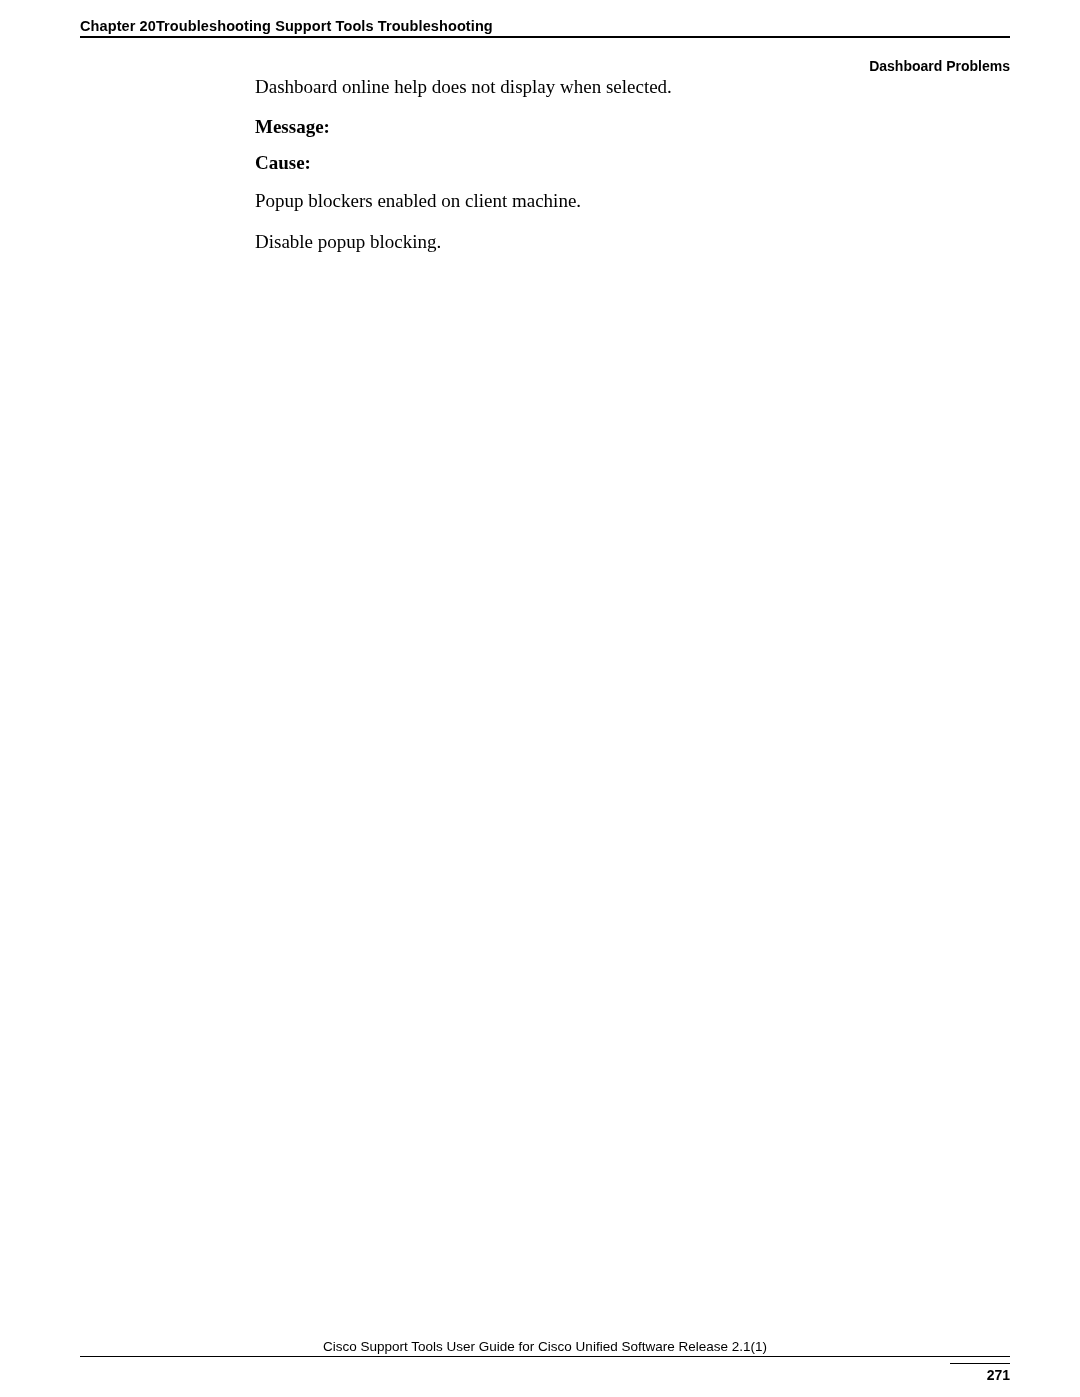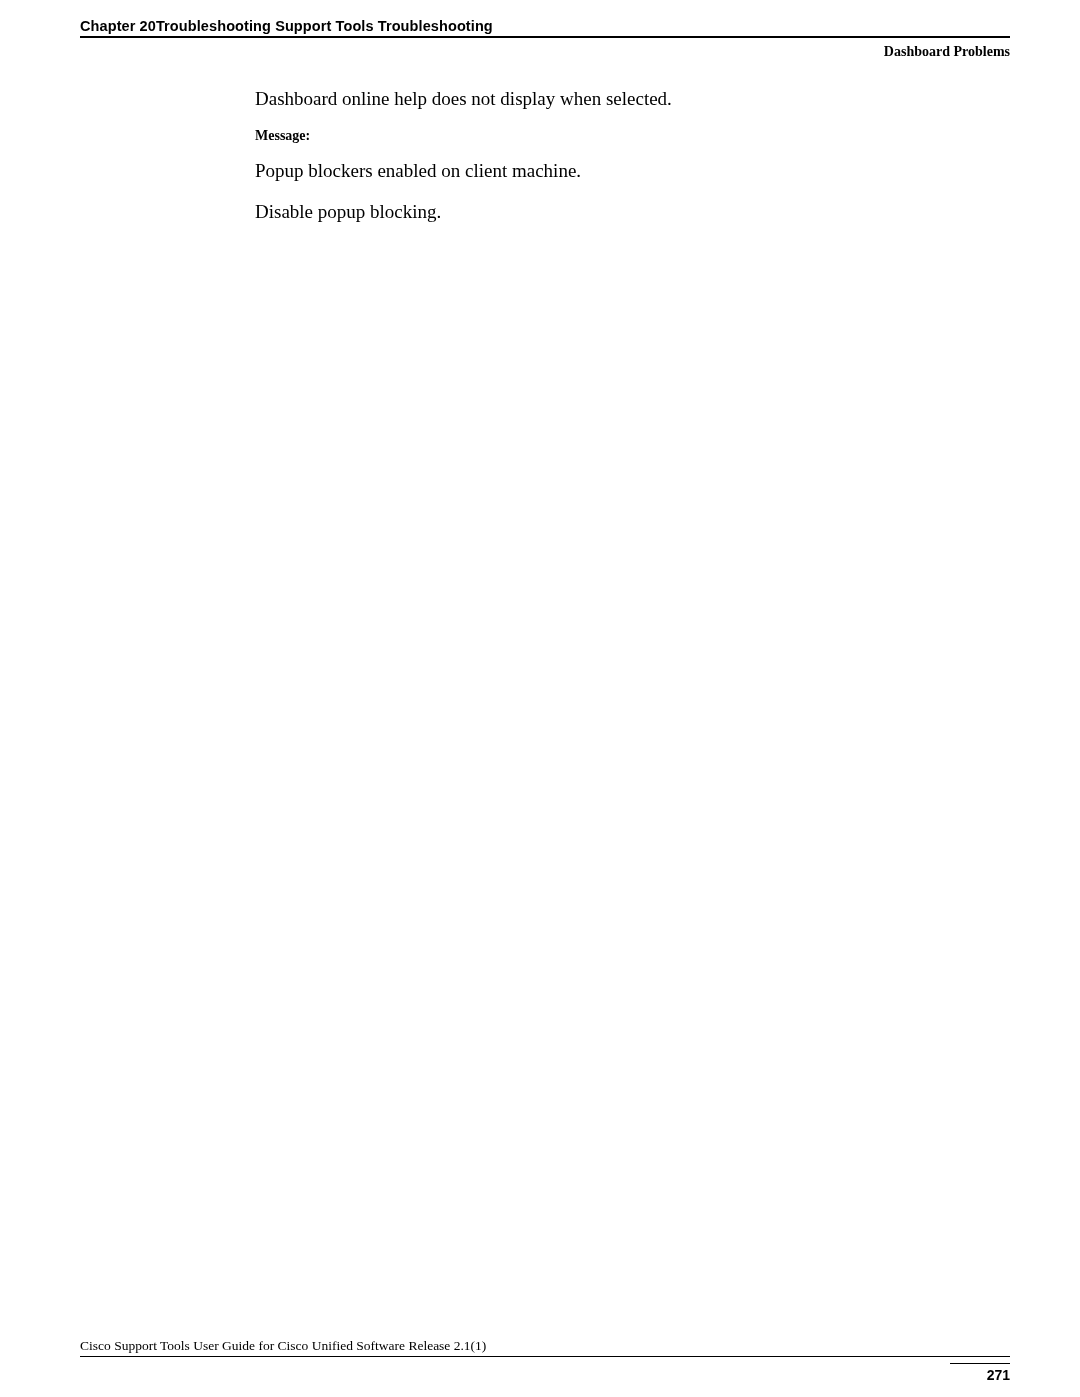--- a/index.html
+++ b/index.html
@@ -20,52 +20,52 @@
     font-size: 14.5px;
     letter-spacing: 0.1px;
   }
   .hr-thick {
     border: none;
     border-top: 2px solid #000;
     margin-top: 2px;
     width: 100%;
   }
   .section-label {
-    font-family: Liberation Serif, serif;
+    font-family: Liberation Sans, sans-serif;
     font-weight: 700;
     font-size: 14px;
     text-align: right;
-    margin-top: 6px;
+    margin-top: 20px;
   }
   .content {
     margin-left: 175px;
-    margin-top: 26px;
+    margin-top: 0;
     max-width: 760px;
   }
   .body-text {
     font-size: 19px;
     line-height: 1.35;
     margin-bottom: 16px;
   }
   .heading {
-    font-size: 14px;
+    font-size: 19px;
     font-weight: 700;
     margin-top: 10px;
     margin-bottom: 14px;
   }
   .footer {
     position: absolute;
     left: 80px;
     right: 70px;
     bottom: 40px;
   }
   .footer-guide {
-    font-family: Liberation Serif, serif;
+    font-family: Liberation Sans, sans-serif;
     font-size: 13.5px;
-    text-align: left;
+    text-align: center;
     margin-bottom: 2px;
   }
   .footer-rule-outer {
     border-top: 1.5px solid #000;
     height: 0;
     width: 100%;
     position: relative;
   }
   .footer-page-wrap {
     position: absolute;
@@ -97,20 +97,21 @@
     <div class="chapter-line">Chapter 20Troubleshooting Support Tools Troubleshooting</div>
     <hr class="hr-thick">
     <div class="section-label">Dashboard Problems</div>
   </div>
 
   <div class="content">
     <p class="body-text">Dashboard online help does not display when selected.</p>
 
     <p class="heading">Message:</p>
 
+    <p class="heading">Cause:</p>
 
     <p class="body-text">Popup blockers enabled on client machine.</p>
 
 
     <p class="body-text">Disable popup blocking.</p>
   </div>
 
   <div class="footer">
     <div class="footer-guide">Cisco Support Tools User Guide for Cisco Unified Software Release 2.1(1)</div>
     <div class="footer-rule-outer">

